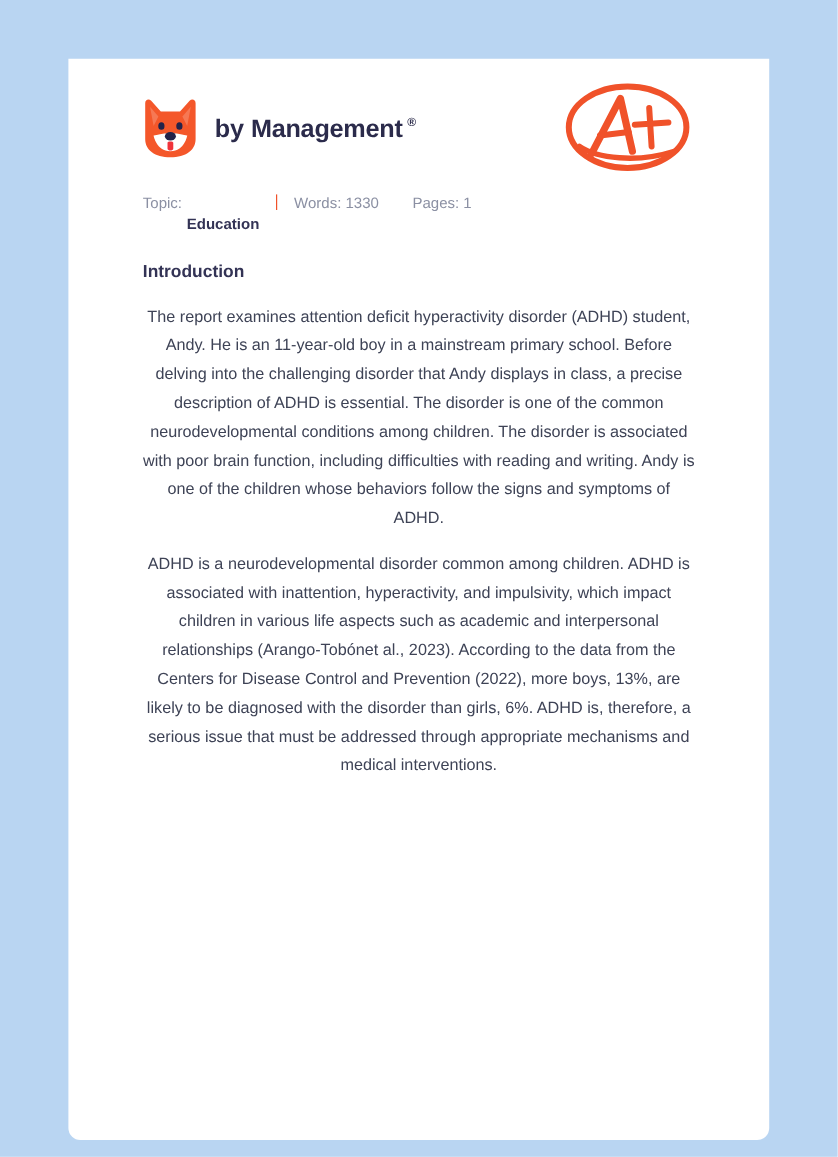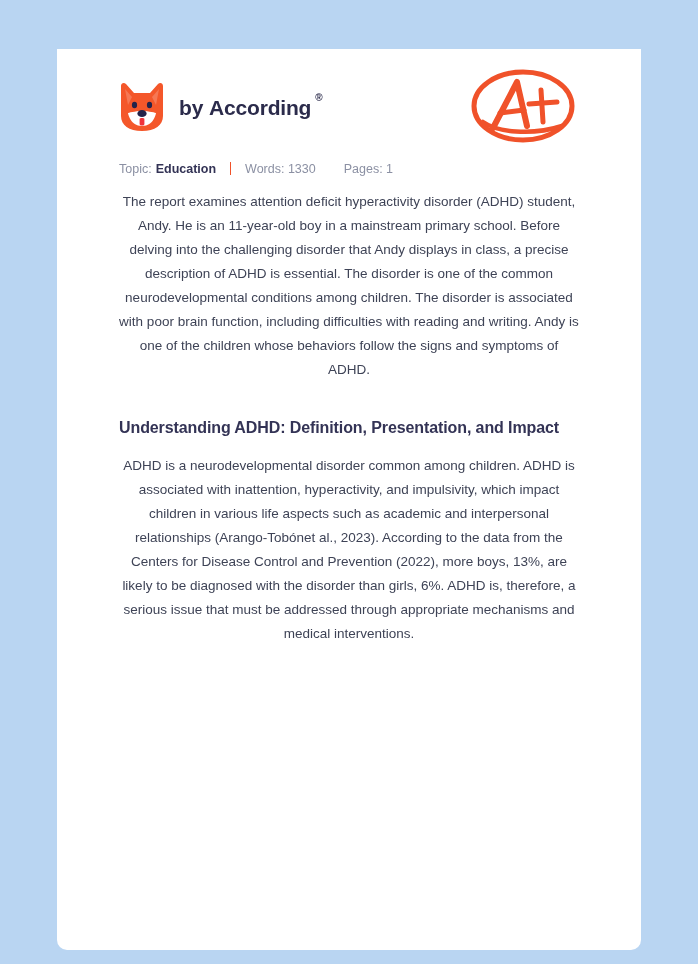--- a/index.html
+++ b/index.html
@@ -48,21 +48,21 @@
     display: block;
     flex: none;
   }
   .brand-text {
     font-size: 21px;
     font-weight: bold;
     color: #2b2b4b;
     letter-spacing: -0.2px;
     white-space: nowrap;
     display: flex;
-    align-items: flex-start;
+    align-items: center;
     line-height: 1;
   }
   .brand-reg {
     font-size: 10px;
     margin-left: 4px;
     position: relative;
     top: -4px;
     color: #2b2b4b;
   }
   .aplus {
@@ -89,20 +89,21 @@
     color: #8b90a3;
     display: flex;
     align-items: flex-start;
     white-space: nowrap;
   }
   .meta .label { color: #8b90a3; }
   .meta .topic-value {
     color: #333355;
     font-weight: bold;
     margin-left: 4px;
+    margin-top: 18px;
   }
   .meta .sep {
     display: inline-block;
     width: 1px;
     height: 13px;
     background: #f0522a;
     margin: 0 14px;
   }
   .meta .words { margin-right: 28px; }
 
@@ -145,21 +146,21 @@
           <path d="M40 7 L33 15 L37 23 Z" fill="#ffffff" opacity="0.20"></path>
           <ellipse cx="15.5" cy="23" rx="2.6" ry="3.2" fill="#23234a"></ellipse>
           <ellipse cx="30.5" cy="23" rx="2.6" ry="3.2" fill="#23234a"></ellipse>
           <path d="M9 31 C9 31 16 29 23 29 C30 29 37 31 37 31 C37 31 35 44 23 44 C11 44 9 31 9 31 Z" fill="#ffffff"></path>
           <ellipse cx="23" cy="31.5" rx="4.6" ry="3.6" fill="#23234a"></ellipse>
           <path d="M20.6 37 C20.6 35.6 25.4 35.6 25.4 37 L25.4 42 C25.4 44 20.6 44 20.6 42 Z" fill="#f0333a"></path>
         </svg>
         <div class="brand-text">
           <span>by</span>
           <span style="width:6px;">&nbsp;</span>
-          <span>According</span>
+          <span>Management</span>
           <span class="brand-reg">®</span>
         </div>
       </div>
 
       <svg class="aplus" viewBox="0 0 112 82">
         <ellipse cx="56" cy="40" rx="49" ry="34" fill="none" stroke="#f0522a" stroke-width="5" stroke-linecap="round"></ellipse>
         <path d="M16 56 C30 66 64 70 95 60" fill="none" stroke="#f0522a" stroke-width="4.5" stroke-linecap="round"></path>
         <path d="M26 62 L50 16 L60 60" fill="none" stroke="#f0522a" stroke-width="6" stroke-linecap="round" stroke-linejoin="round"></path>
         <path d="M33 47 L57 44" fill="none" stroke="#f0522a" stroke-width="5" stroke-linecap="round"></path>
         <path d="M74 24 L76 56" fill="none" stroke="#f0522a" stroke-width="5" stroke-linecap="round"></path>
@@ -169,20 +170,20 @@
 
 
     <div class="meta">
       <span class="label">Topic:</span>
       <span class="topic-value">Education</span>
       <span class="sep"></span>
       <span class="words">Words: 1330</span>
       <span>Pages: 1</span>
     </div>
 
+    <h3 class="sub">Introduction</h3>
     <p class="body">The report examines attention deficit hyperactivity disorder (ADHD) student, Andy. He is an 11-year-old boy in a mainstream primary school. Before delving into the challenging disorder that Andy displays in class, a precise description of ADHD is essential. The disorder is one of the common neurodevelopmental conditions among children. The disorder is associated with poor brain function, including difficulties with reading and writing. Andy is one of the children whose behaviors follow the signs and symptoms of ADHD.</p>
 
-    <h2 class="sec">Understanding ADHD: Definition, Presentation, and Impact</h2>
 
     <p class="body">ADHD is a neurodevelopmental disorder common among children. ADHD is associated with inattention, hyperactivity, and impulsivity, which impact children in various life aspects such as academic and interpersonal relationships (Arango-Tobónet al., 2023). According to the data from the Centers for Disease Control and Prevention (2022), more boys, 13%, are likely to be diagnosed with the disorder than girls, 6%. ADHD is, therefore, a serious issue that must be addressed through appropriate mechanisms and medical interventions.</p>
 
   </div>
 </div>
 
 </body></html>

